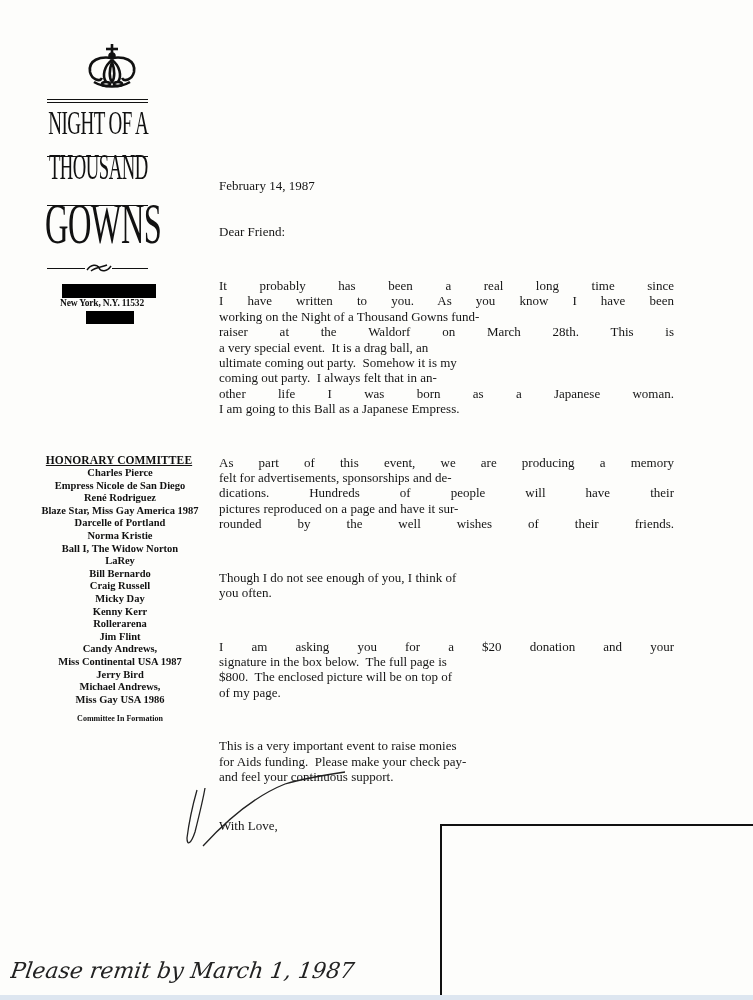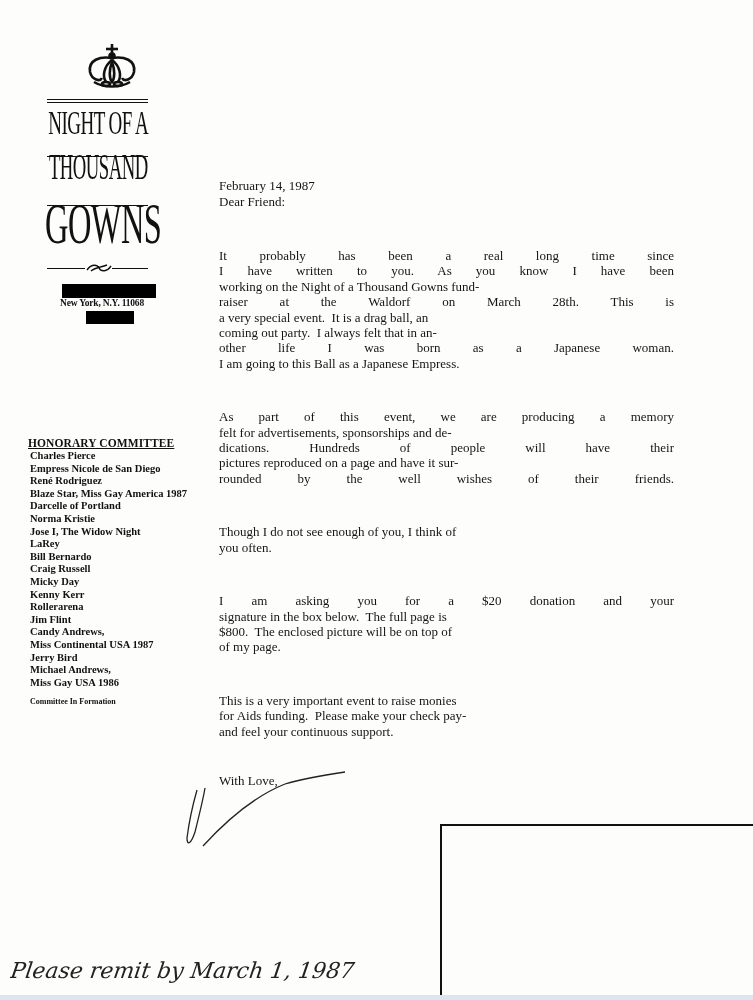--- a/index.html
+++ b/index.html
@@ -20,36 +20,36 @@
     .l2 { top: 146px; font-size: 36px; transform: scaleX(0.52); width: 205px; }
     .l3 { top: 190px; font-size: 58px; transform: scaleX(0.56); width: 190px; }
     .flourish { position: absolute; left: 85px; top: 262px; width: 28px; height: 12px; }
     .redact { position: absolute; background: #000; }
     .address {
       position: absolute; left: 60px; top: 298px; font-size: 9.5px; font-weight: bold;
       font-family: "Liberation Serif", serif; letter-spacing: -0.2px;
     }
 
     
-    .committee { position: absolute; left: 30px; top: 436px; width: 180px; text-align: left; }
+    .committee { position: absolute; left: 30px; top: 453px; width: 180px; text-align: center; }
     .committee-title {
       font-size: 11.5px; font-weight: bold; text-decoration: underline; letter-spacing: 0.1px;
       margin-left: -2px; line-height: 14px;
     }
     .committee-list { list-style: none; padding: 0; margin: 0; }
     .committee-list li { font-size: 10.5px; font-weight: bold; line-height: 12.6px; white-space: nowrap; }
     .committee-note { font-size: 8px; font-weight: bold; margin-top: 8px; }
 
     
     .letter {
       position: absolute; left: 219px; top: 178px; width: 455px;
       font-family: Liberation Serif, serif; font-size: 13px; color: #151515;
     }
     .date { line-height: 16px; }
-    .salutation { line-height: 16px; }
+    .salutation { margin-top: 30px; line-height: 16px; }
     .para { margin-top: 38px; line-height: 15.4px; }
     .para .ln { display: block; white-space: pre; }
     .para .ln.j { text-align: justify; text-align-last: justify; white-space: normal; }
     .closing { margin-top: 34px; line-height: 16px; }
 
     .signature { position: absolute; left: 175px; top: 770px; width: 200px; height: 90px; }
     .sig-box {
       position: absolute; left: 440px; top: 824px; width: 313px; height: 170px;
       border-top: 2px solid #111; border-left: 2px solid #111;
     }
@@ -84,33 +84,33 @@
   <div class="rule" style="top:205px;"></div>
   <div class="logo-line l3">GOWNS</div>
 
   <div class="rule" style="top:268px; width:38px;"></div>
   <svg class="flourish" viewBox="0 0 28 12">
     <path d="M2 8 C6 2 12 2 14 6 C16 10 22 10 26 4 M6 9 C10 5 18 5 22 3" fill="none" stroke="#111" stroke-width="1.4"></path>
   </svg>
   <div class="rule" style="top:268px; left:112px; width:36px;"></div>
 
   <div class="redact" style="left:62px; top:284px; width:94px; height:14px;"></div>
-  <div class="address">New York, N.Y. 11068</div>
+  <div class="address">New York, N.Y. 11532</div>
   <div class="redact" style="left:86px; top:311px; width:48px; height:13px;"></div>
 
   <div class="committee">
     <div class="committee-title">HONORARY COMMITTEE</div>
     <ul class="committee-list">
       <li>Charles Pierce</li>
       <li>Empress Nicole de San Diego</li>
       <li>René Rodriguez</li>
       <li>Blaze Star, Miss Gay America 1987</li>
       <li>Darcelle of Portland</li>
       <li>Norma Kristie</li>
-      <li>Jose I, The Widow Night</li>
+      <li>Ball I, The Widow Norton</li>
       <li>LaRey</li>
       <li>Bill Bernardo</li>
       <li>Craig Russell</li>
       <li>Micky Day</li>
       <li>Kenny Kerr</li>
       <li>Rollerarena</li>
       <li>Jim Flint</li>
       <li>Candy Andrews,</li>
       <li>Miss Continental USA 1987</li>
       <li>Jerry Bird</li>
@@ -123,20 +123,21 @@
   <div class="letter">
     <div class="date">February 14, 1987</div>
     <div class="salutation">Dear Friend:</div>
     <div id="paras">
         <div class="para">
           <span class="ln j">It probably has been a real long time since</span>
           <span class="ln j">I have written to you.  As you know I have been</span>
           <span class="ln">working on the Night of a Thousand Gowns fund-</span>
           <span class="ln j">raiser at the Waldorf on March 28th.  This is</span>
           <span class="ln">a very special event.  It is a drag ball, an</span>
+          <span class="ln">ultimate coming out party.  Somehow it is my</span>
           <span class="ln">coming out party.  I always felt that in an-</span>
           <span class="ln j">other life I was born as a Japanese woman.</span>
           <span class="ln">I am going to this Ball as a Japanese Empress.</span>
         </div>
         <div class="para">
           <span class="ln j">As part of this event, we are producing a memory</span>
           <span class="ln">felt for advertisements, sponsorships and de-</span>
           <span class="ln j">dications.  Hundreds of people will have their</span>
           <span class="ln">pictures reproduced on a page and have it sur-</span>
           <span class="ln j">rounded by the well wishes of their friends.</span>

